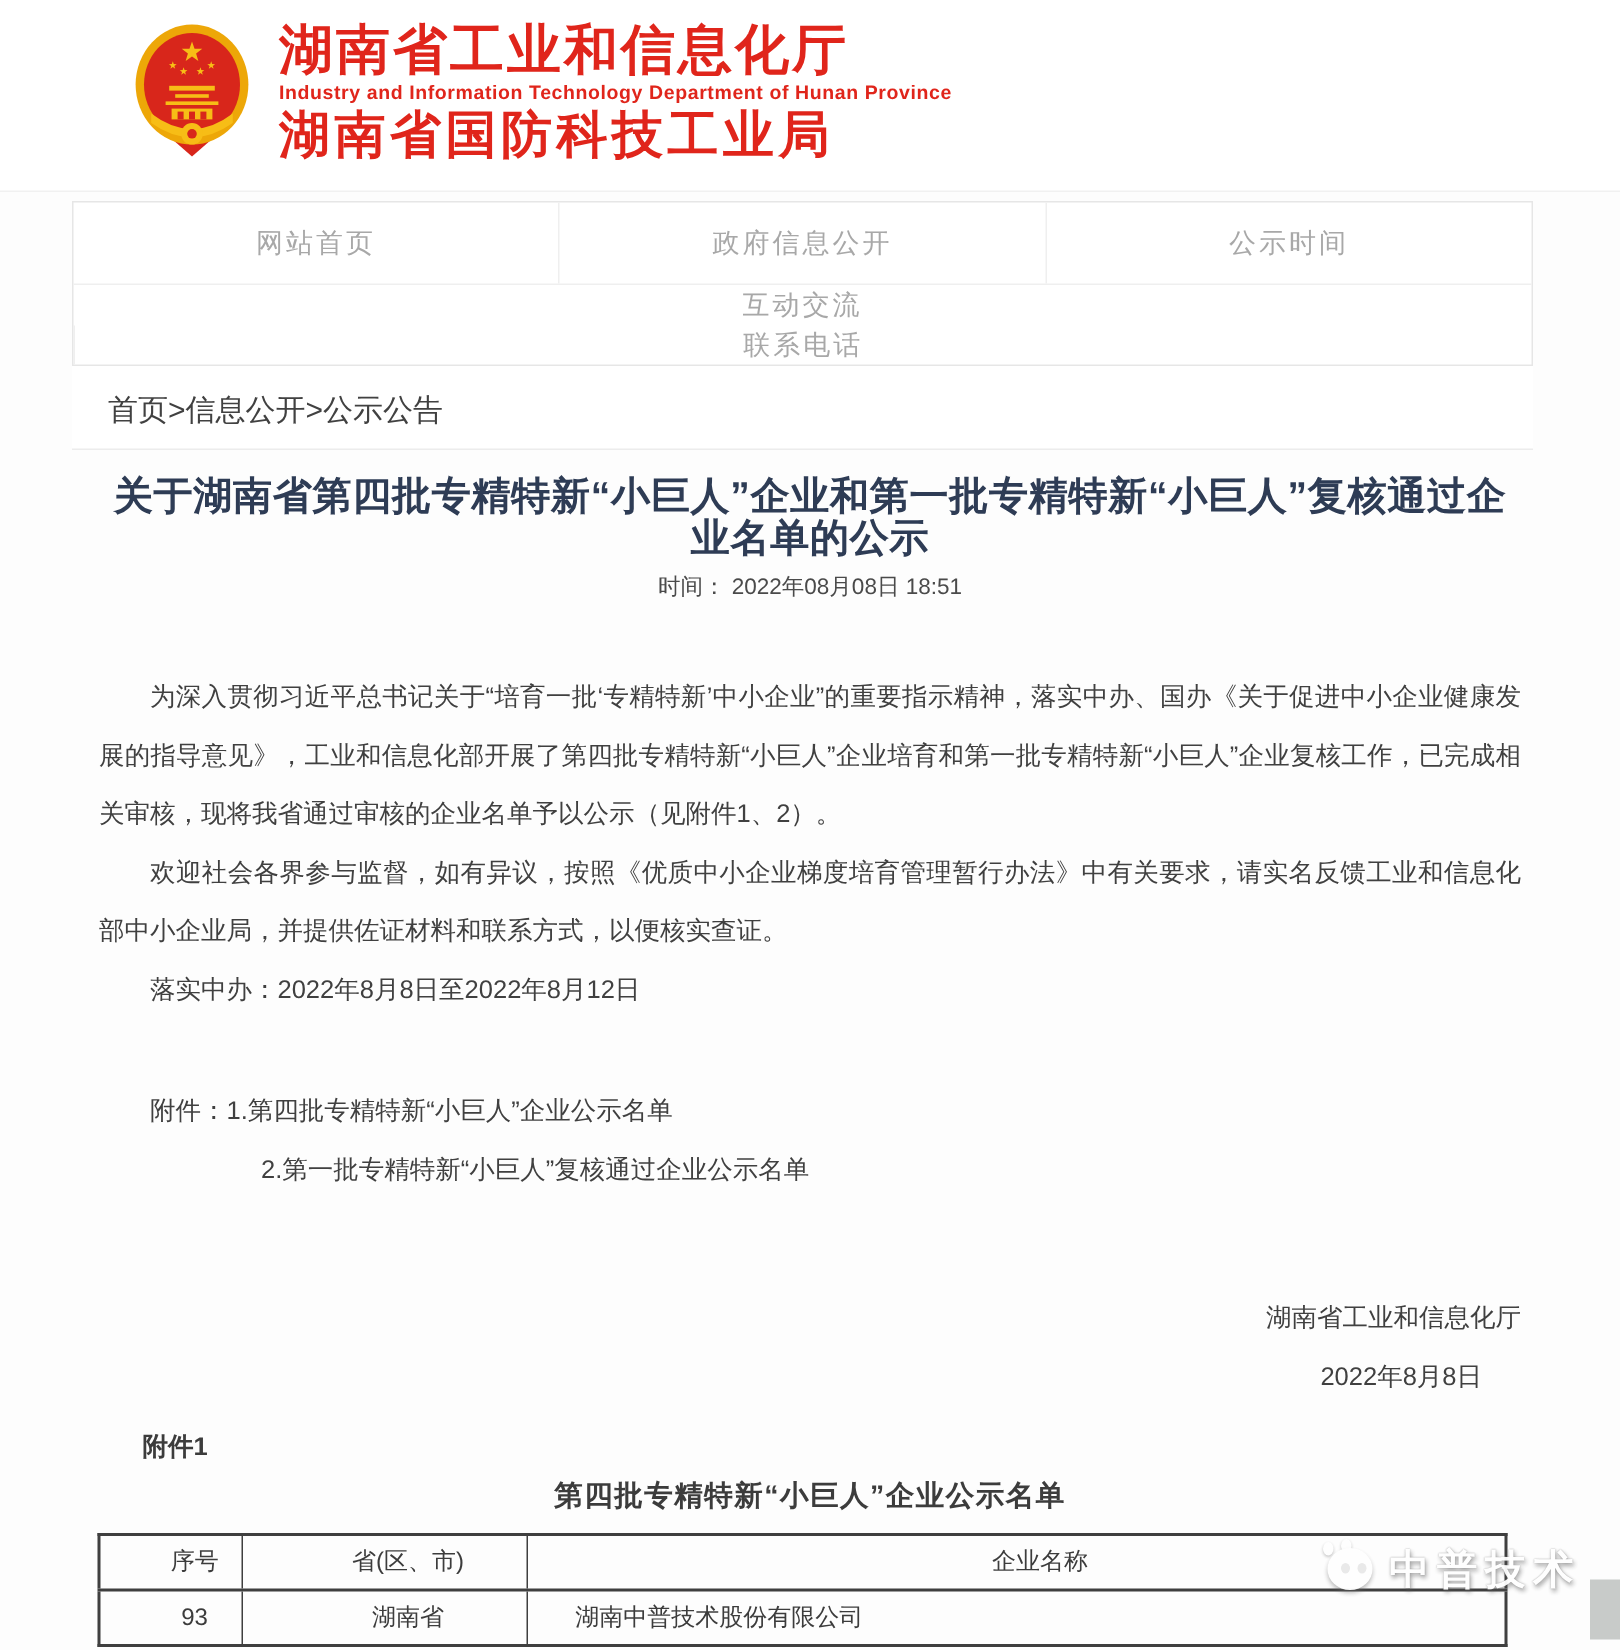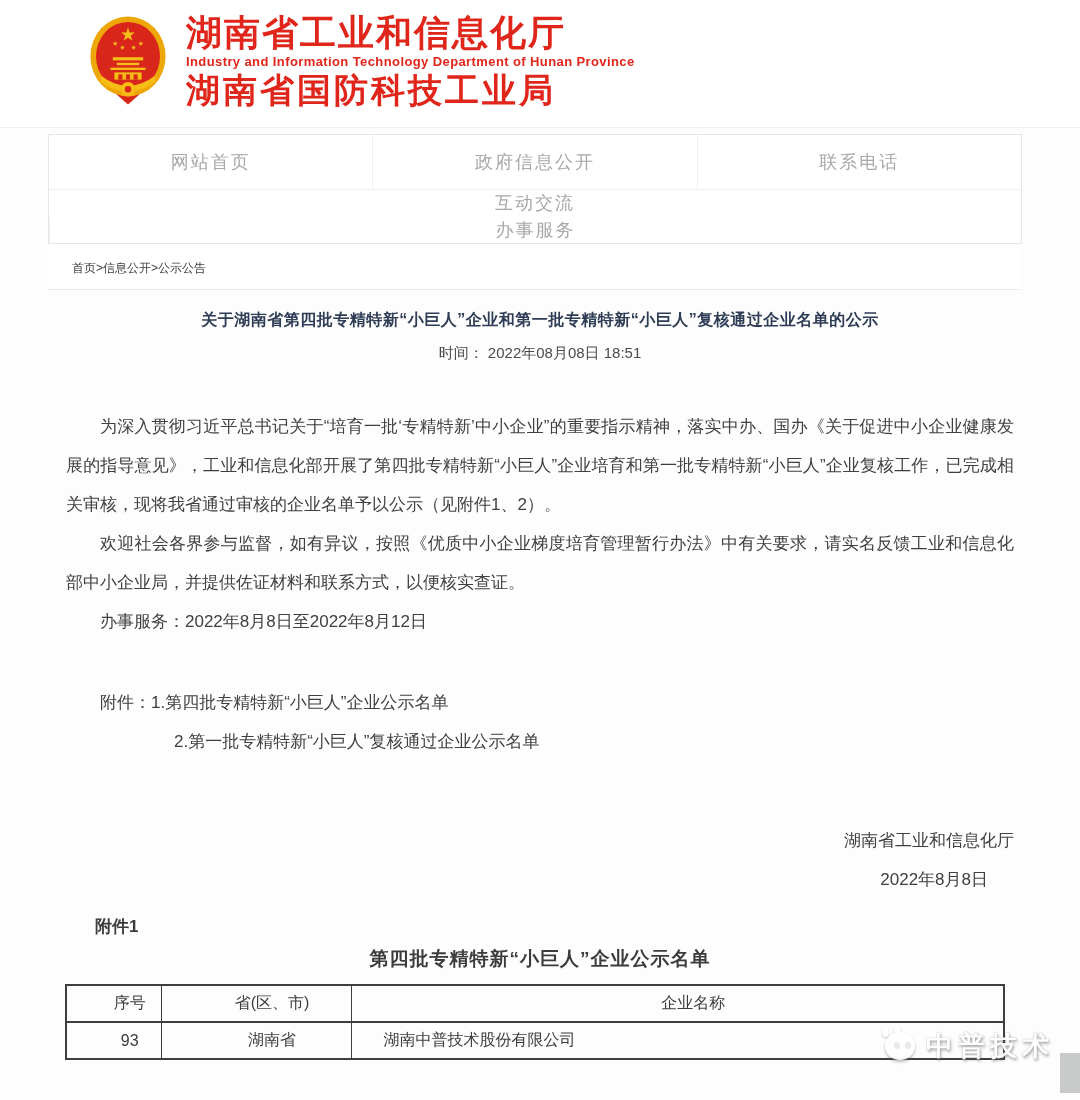--- a/index.html
+++ b/index.html
@@ -15,24 +15,24 @@
   .org-cn2 { font-size:34px; font-weight:bold; color:#e0251b; letter-spacing:3px; line-height:40px;}
   
   .main-nav { width:974px; margin:6px 0 0 48px; border:1px solid #e6e6e6; background:#fff; }
   .nav-row { display:flex; height:54px; }
   .nav-row + .nav-row { border-top:1px solid #efefef;flex-direction:column; }
   .nav-cell { flex:1; display:flex; align-items:center; justify-content:center;
     font-size:18px; color:#a8a8a8; letter-spacing:2px; cursor:pointer;text-align:center; }
   .nav-cell + .nav-cell { border-left:1px solid #efefef; }
   
   .crumb-bar { width:974px; margin:0 0 0 48px; padding:16px 0 12px 24px;
-    border-bottom:1px solid #ececec; font-size:12px; color:#414141; background:#fff;}
+    border-bottom:1px solid #ececec; font-size:20px; color:#414141; background:#fff;}
   
   .article { padding:0 66px; background:transparent; }
-  .art-title { margin-top:16px; text-align:center; font-size:16px; font-weight:bold;
+  .art-title { margin-top:16px; text-align:center; font-size:26px; font-weight:bold;
     color:#2e3c55; line-height:28px; letter-spacing:0.5px; }
   .art-time { margin-top:10px; text-align:center; font-size:15px; color:#4a4a4a; }
   .body-text { font-size:17px; line-height:39px; color:#404040; text-align:justify; }
   .para { text-indent:2em; }
   .p1 { margin-top:44px; }
   .attach-block { margin-top:42px; }
   .attach-line2 { padding-left:108px; }
   .sign-block { margin-top:60px; text-align:right; font-size:17px; line-height:39px; color:#404040; }
   .sign-date { padding-right:26px; }
   
@@ -98,40 +98,40 @@
       <div class="org-cn1">湖南省工业和信息化厅</div>
       <div class="org-en">Industry and Information Technology Department of Hunan Province</div>
       <div class="org-cn2">湖南省国防科技工业局</div>
     </div>
   </div>
 
   <div class="main-nav">
     <div class="nav-row">
       <div class="nav-cell">网站首页</div>
       <div class="nav-cell">政府信息公开</div>
-      <div class="nav-cell">联系电话</div>
+      <div class="nav-cell">公示时间</div>
     </div>
     <div class="nav-row">
       <div class="nav-cell">互动交流</div>
-      <div class="nav-cell">办事服务</div>
+      <div class="nav-cell">联系电话</div>
     </div>
   </div>
 
   <div class="crumb-bar">
     <span>首页&gt;信息公开&gt;公示公告</span>
   </div>
 
   <div class="article">
     <div class="art-title">关于湖南省第四批专精特新“小巨人”企业和第一批专精特新“小巨人”复核通过企业名单的公示</div>
     <div class="art-time">时间： 2022年08月08日 18:51</div>
 
     <div class="body-text">
       <p class="para p1">为深入贯彻习近平总书记关于“培育一批‘专精特新’中小企业”的重要指示精神，落实中办、国办《关于促进中小企业健康发展的指导意见》，工业和信息化部开展了第四批专精特新“小巨人”企业培育和第一批专精特新“小巨人”企业复核工作，已完成相关审核，现将我省通过审核的企业名单予以公示（见附件1、2）。</p>
       <p class="para">欢迎社会各界参与监督，如有异议，按照《优质中小企业梯度培育管理暂行办法》中有关要求，请实名反馈工业和信息化部中小企业局，并提供佐证材料和联系方式，以便核实查证。</p>
-      <p class="para">办事服务：2022年8月8日至2022年8月12日</p>
+      <p class="para">落实中办：2022年8月8日至2022年8月12日</p>
 
       <div class="attach-block">
         <p class="para">附件：1.第四批专精特新“小巨人”企业公示名单</p>
         <p class="attach-line2">2.第一批专精特新“小巨人”复核通过企业公示名单</p>
       </div>
 
       <div class="sign-block">
         <div>湖南省工业和信息化厅</div>
         <div class="sign-date">2022年8月8日</div>
       </div>

